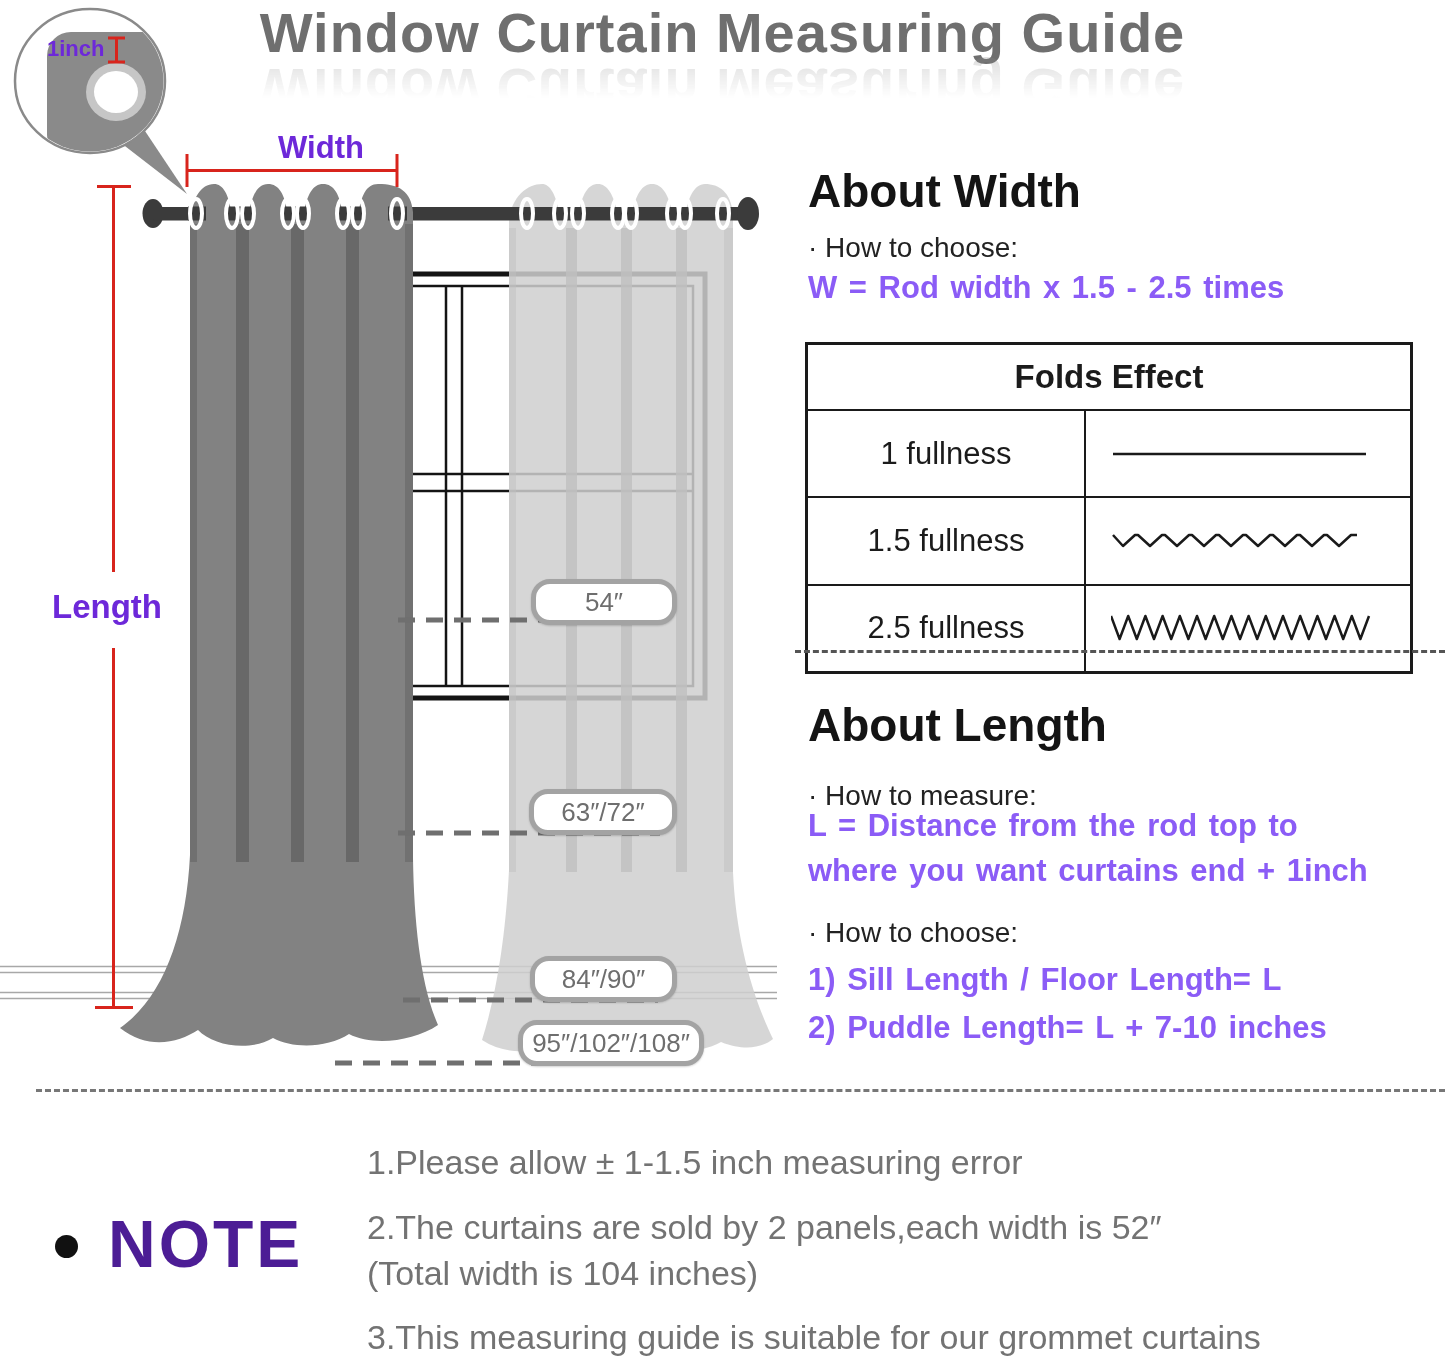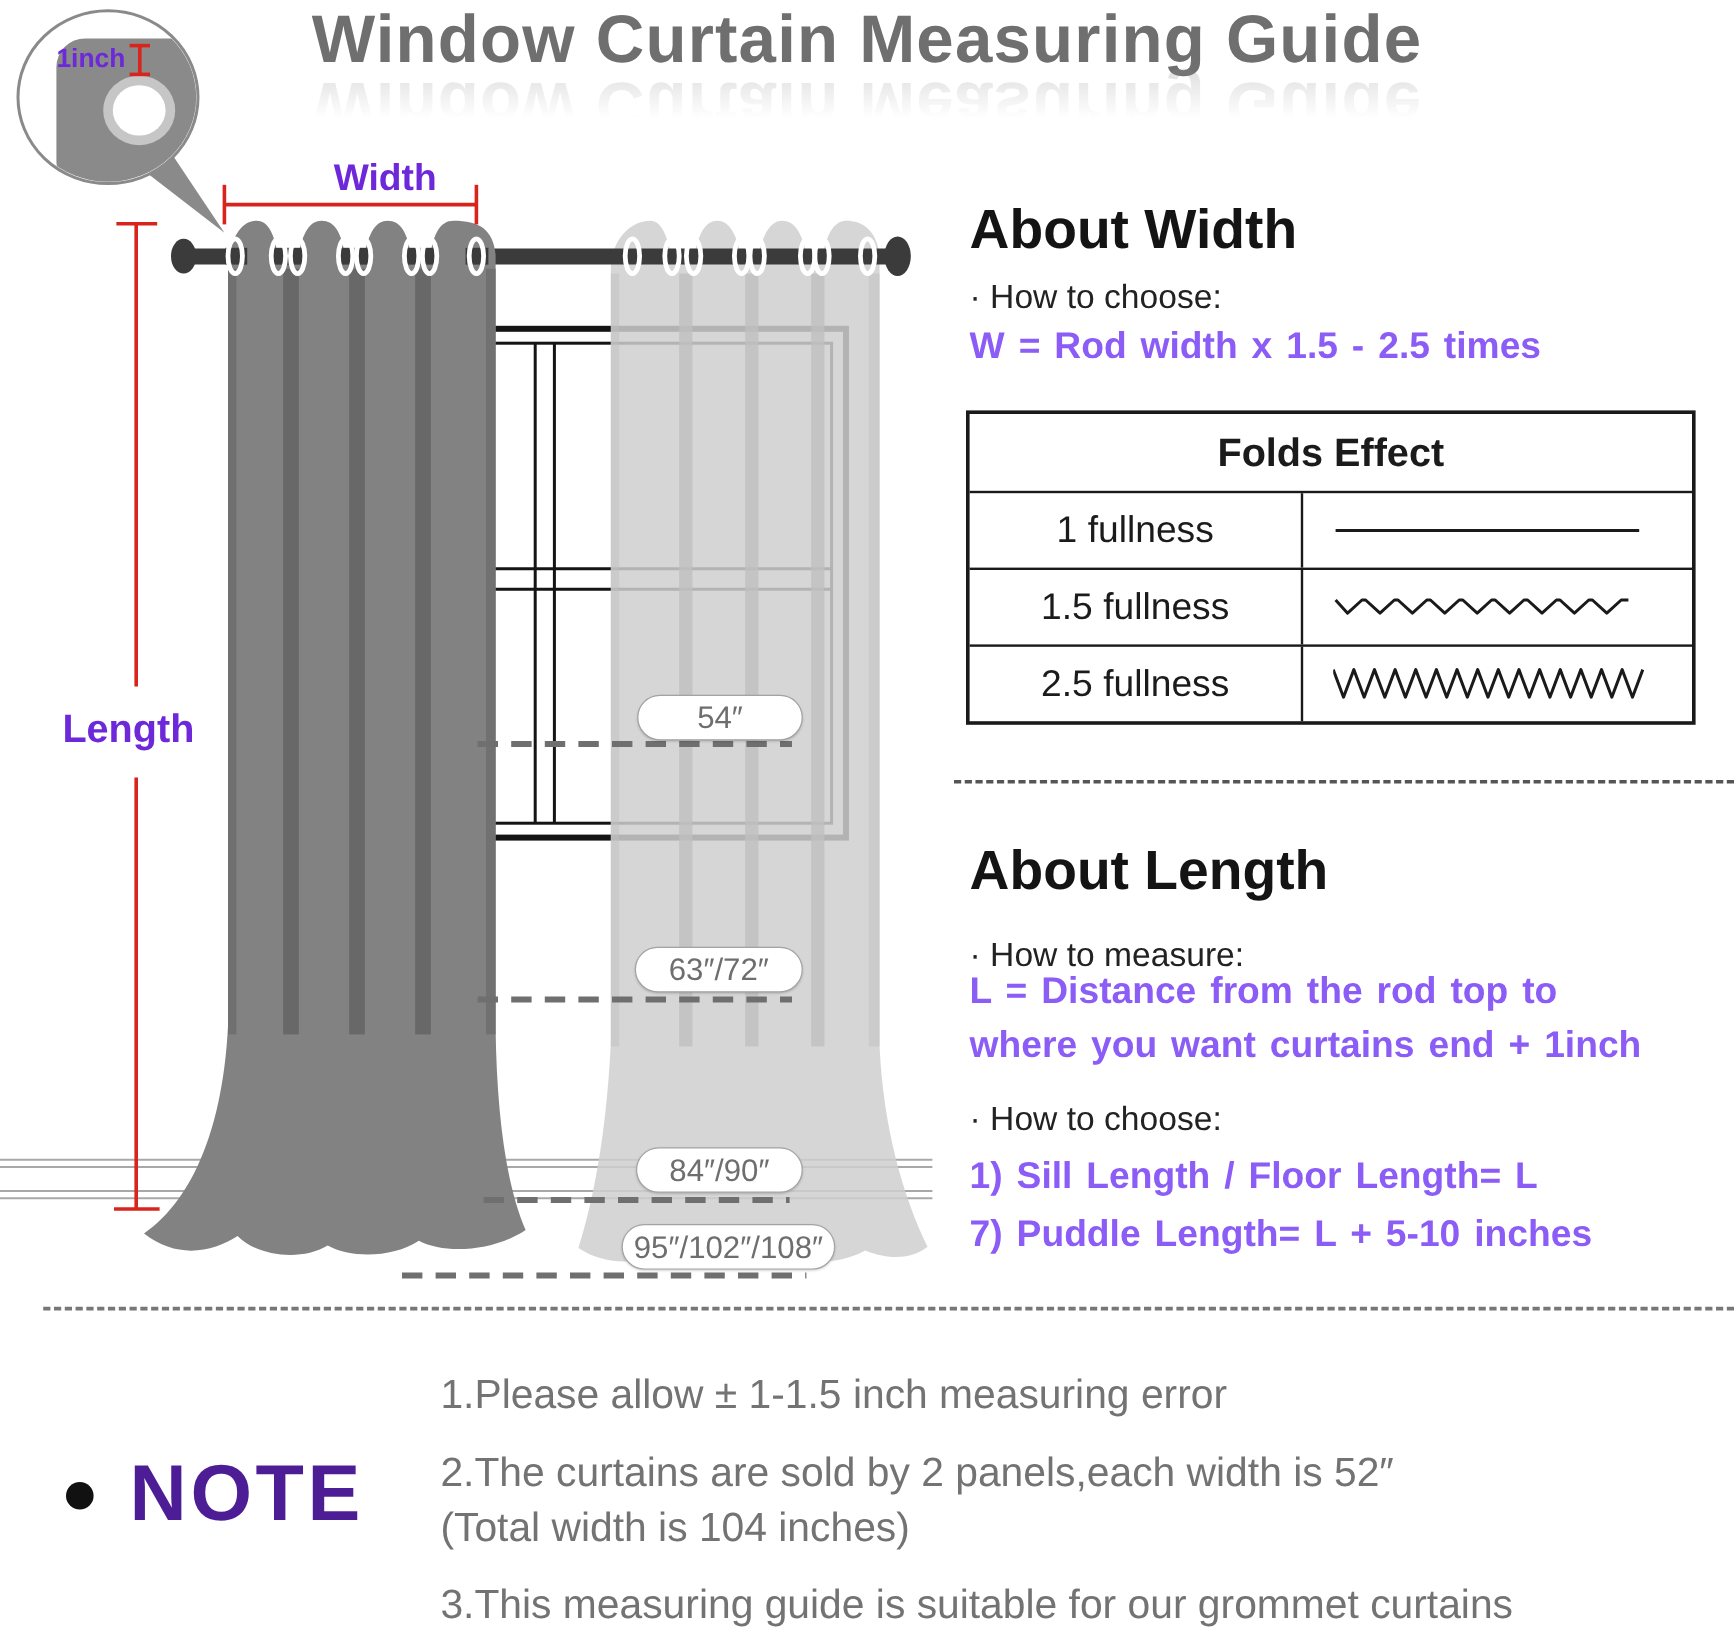--- a/index.html
+++ b/index.html
@@ -23,37 +23,37 @@
   }
 
   
   .red-label{color:#6d28d9;font-weight:bold;}
   .width-label{left:186px;top:130px;width:270px;text-align:center;font-size:31px;}
   .length-label{left:52px;top:588px;width:110px;text-align:center;font-size:33px;}
   .inch-label{left:47px;top:36px;font-size:22px;}
 
   
   .pill{
-    background:#fff;border:1px solid #a3a3a3;border-radius:19px;
+    background:#fff;border:5px solid #a3a3a3;border-radius:19px;
     color:#6e6e6e;font-size:26px;text-align:center;line-height:36px;
     box-shadow:0 1px 2px rgba(0,0,0,.18);white-space:nowrap;
   }
   .pill-54{left:531px;top:579px;width:136px;height:36px;}
   .pill-63{left:529px;top:789px;width:138px;height:36px;}
   .pill-84{left:530px;top:956px;width:137px;height:36px;}
   .pill-95{left:518px;top:1020px;width:176px;height:36px;}
 
   
   .section-heading{font-size:46px;font-weight:bold;color:#141414;white-space:nowrap;}
   .bullet-line{font-size:28px;color:#222;white-space:nowrap;}
   .formula{font-size:31px;font-weight:600;color:#8b5cf6;white-space:nowrap;word-spacing:3px;}
 
   
   .folds-table{
-    left:805px;top:342px;width:608px;height:262px;border:3px solid #1a1a1a;box-sizing:border-box;
+    left:805px;top:342px;width:608px;height:332px;border:3px solid #1a1a1a;box-sizing:border-box;
     display:flex;flex-direction:column;
   }
   .folds-header{
     height:64px;border-bottom:2px solid #1a1a1a;display:flex;align-items:center;justify-content:center;
     font-size:33px;font-weight:600;flex:0 0 64px;
   }
   .folds-row{display:flex;flex:1;border-bottom:2px solid #1a1a1a;}
   .folds-row:last-child{border-bottom:none;}
   .folds-label{
     width:278px;border-right:2px solid #1a1a1a;display:flex;align-items:center;justify-content:center;
@@ -257,21 +257,21 @@
   </div>
 
   <div class="abs dashed-div1"></div>
 
   <div class="abs section-heading" style="left:808px;top:698px;">About Length</div>
   <div class="abs bullet-line" style="left:808px;top:780px;">· How to measure:</div>
   <div class="abs formula" style="left:808px;top:808px;">L = Distance from the rod top to</div>
   <div class="abs formula" style="left:808px;top:853px;">where you want curtains end + 1inch</div>
   <div class="abs bullet-line" style="left:808px;top:917px;">· How to choose:</div>
   <div class="abs formula" style="left:808px;top:962px;">1)  Sill Length / Floor Length= L</div>
-  <div class="abs formula" style="left:808px;top:1010px;">7)  Puddle Length= L + 5-10 inches</div>
+  <div class="abs formula" style="left:808px;top:1010px;">2)  Puddle Length= L + 7-10 inches</div>
 
   <div class="abs dashed-div2"></div>
 
   <div class="abs note-bullet"></div>
   <div class="abs note-heading">NOTE</div>
   <div class="abs note-item note-1">1.Please allow ± 1-1.5 inch measuring error</div>
   <div class="abs note-item note-2a">2.The curtains are sold by 2 panels,each width is 52″</div>
   <div class="abs note-item note-2b">(Total width is 104 inches)</div>
   <div class="abs note-item note-3">3.This measuring guide is suitable for our grommet curtains</div>
 

